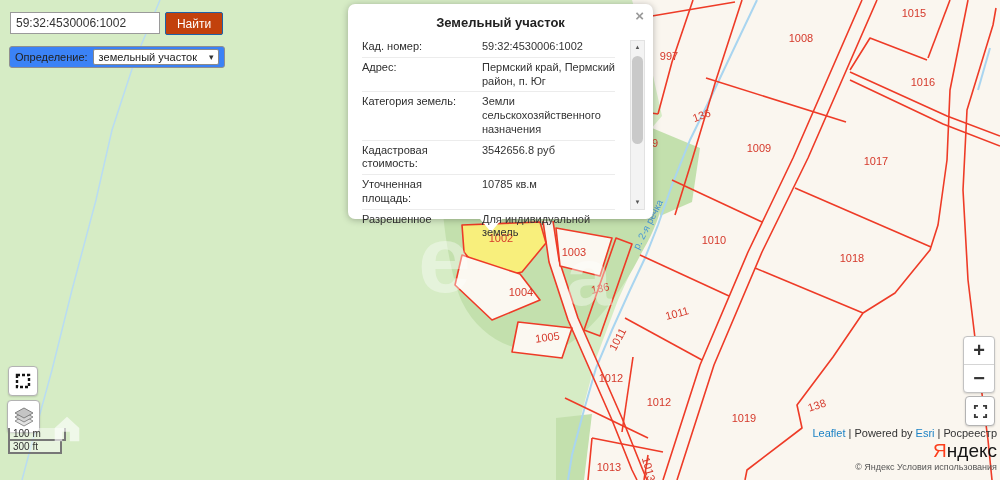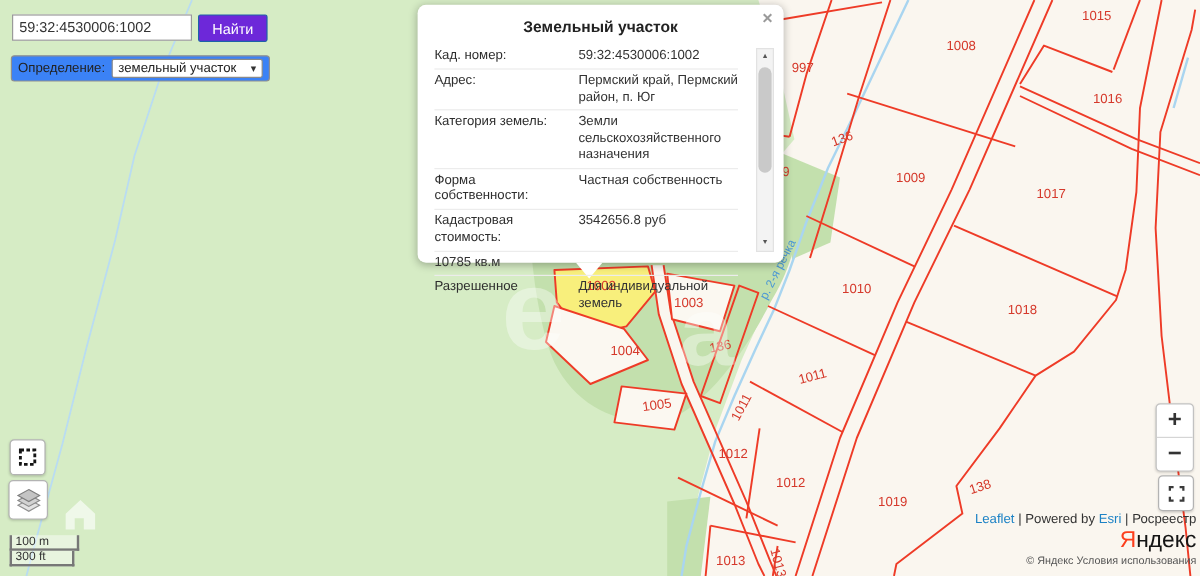--- a/index.html
+++ b/index.html
@@ -6,21 +6,21 @@
   .stage{position:relative;width:1000px;height:480px;overflow:hidden;
          font-family:"Liberation Sans",sans-serif;background:#faf6ef;}
   .stage svg.mapsvg{position:absolute;left:0;top:0;}
   .plabel{font-size:11px;fill:#d5392b;}
   .riverlabel{font-size:10px;fill:#4a97d5;}
 
   
   .search-bar{position:absolute;left:10px;top:12px;display:flex;gap:5px;}
   .search-bar input{width:150px;height:22px;border:1px solid #9a9a9a;font:12px "Liberation Sans",sans-serif;
     padding:0 5px;color:#333;background:#fff;box-sizing:border-box;}
-  .search-bar button{width:58px;height:23px;background:#6d28d9;color:#fff;border:1px solid #1e62a8;
+  .search-bar button{width:58px;height:23px;background:#c2410c;color:#fff;border:1px solid #1e62a8;
     border-radius:2px;font:12px "Liberation Sans",sans-serif;cursor:pointer;}
 
   
   .filter{position:absolute;left:9px;top:46px;background:#3b82f6;border:1px solid #8f8f8f;border-radius:3px;
     padding:2px 5px;font-size:11px;color:#222;display:flex;align-items:center;gap:5px;}
   .filter .select{border:1px solid #8a8a8a;border-radius:2px;background:#fff;padding:1px 4px 1px 5px;
     display:flex;align-items:center;gap:12px;cursor:pointer;}
   .filter .chev{font-size:9px;color:#333;line-height:1;}
 
   
@@ -43,21 +43,21 @@
   .sb-up{top:0;} .sb-down{bottom:0;}
   .sb-thumb{position:absolute;left:1px;top:15px;width:11px;height:88px;background:#c9c9c9;border-radius:6px;cursor:pointer;}
 
   
   .mapbtn{position:absolute;background:#fff;border:1px solid #b3b3b3;border-radius:4px;
     box-shadow:0 1px 2px rgba(0,0,0,.15);display:flex;align-items:center;justify-content:center;cursor:pointer;}
   .btn-legend{left:8px;top:366px;width:28px;height:28px;}
   .btn-layers{left:7px;top:400px;width:31px;height:31px;}
 
   
-  .scale{position:absolute;left:8px;top:446px;font-size:10px;color:#333;}
+  .scale{position:absolute;left:8px;top:428px;font-size:10px;color:#333;}
   .scale-line{border:2px solid #777;border-top:none;background:rgba(255,255,255,.45);
     padding:0 3px;line-height:11px;height:13px;box-sizing:border-box;white-space:nowrap;}
   .scale-metric{width:58px;}
   .scale-imperial{width:54px;}
 
   
   .brand-wm{position:absolute;left:50px;top:412px;display:flex;align-items:center;gap:6px;pointer-events:none;}
   .brand-wm .txt{font-size:27px;font-weight:bold;color:rgba(255,255,255,.68);letter-spacing:1px;}
   .wm-letter{position:absolute;font-weight:bold;color:rgba(255,255,255,.38);pointer-events:none;line-height:1;}
   .wm-a{left:418px;top:212px;font-size:95px;}
@@ -191,28 +191,25 @@
         </div>
       <div class="prow">
           <span class="lbl">Адрес:</span>
           <span class="val">Пермский край, Пермский район, п. Юг</span>
         </div>
       <div class="prow">
           <span class="lbl">Категория земель:</span>
           <span class="val">Земли сельскохозяйственного назначения</span>
         </div>
       <div class="prow">
-          <span class="lbl">Форма собственности:</span>
-          <span class="val">Частная собственность</span>
-        </div>
-      <div class="prow">
           <span class="lbl">Кадастровая стоимость:</span>
           <span class="val">3542656.8 руб</span>
         </div>
       <div class="prow">
+          <span class="lbl">Уточненная площадь:</span>
           <span class="val">10785 кв.м</span>
         </div>
       <div class="prow">
           <span class="lbl">Разрешенное</span>
           <span class="val">Для индивидуальной земель</span>
         </div>
     </div>
     <div class="scrollbar">
       <div class="sb-btn sb-up">▲</div>
       <div class="sb-thumb"></div>

